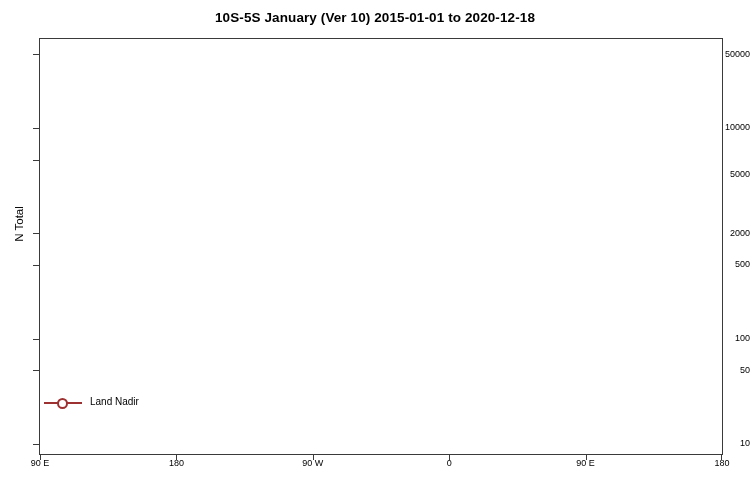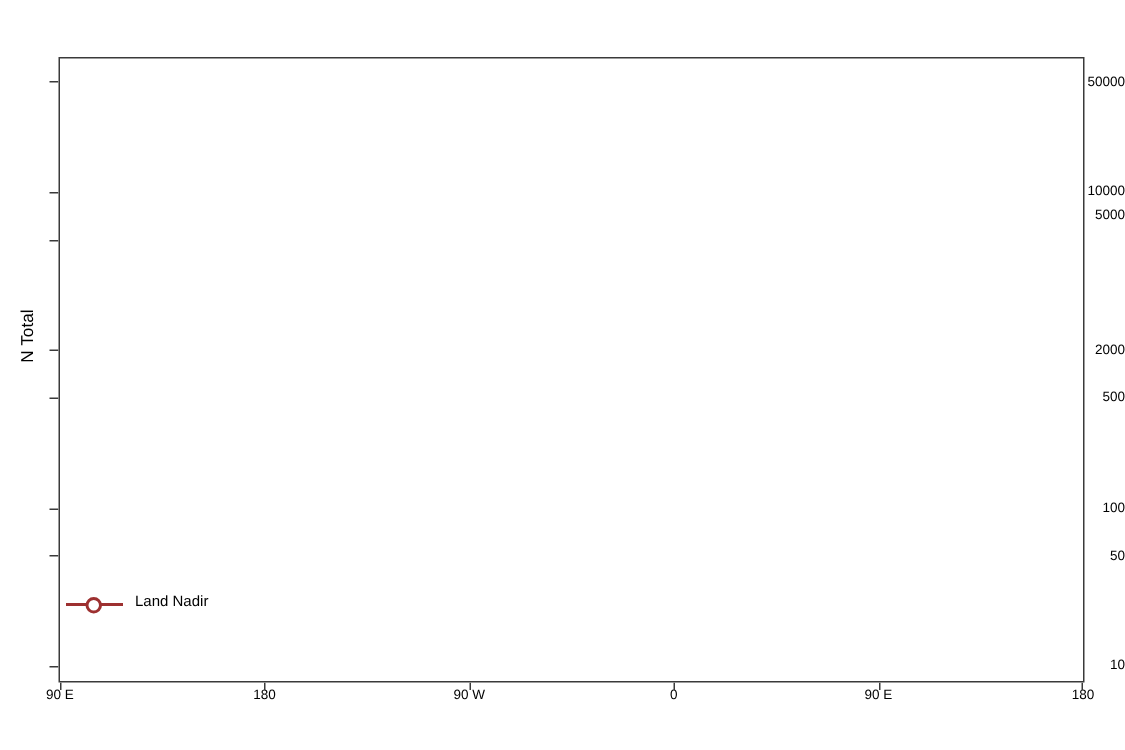--- a/index.html
+++ b/index.html
@@ -52,35 +52,36 @@
   .leg-text{position:absolute;left:46px;top:-0.5px;font-size:10px;white-space:nowrap;}
   .leg-line.nadir{background:#9d3030;} .leg-dot.nadir{border:2.6px solid #9d3030;}
   .leg-line.glint{background:#f41010;} .leg-dot.glint{border:2.6px solid #f41010;}
   .leg-line.ocean{background:#0d0dd8;} .leg-dot.ocean{border:2.6px solid #0d0dd8;}
 </style>
 </head>
 <body>
 
 <div id="root">
 
+  <div id="plot-title">10S-5S January (Ver 10)   2015-01-01 to 2020-12-18</div>
 
   <div id="y-axis-title">N Total</div>
 
   <div id="ytick-layer">
       <div class="ytick-label" style="top: 439.298px;">10</div>
       <div class="ytick-mark" style="top: 443.798px;"></div>
       <div class="ytick-label" style="top: 365.713px;">50</div>
       <div class="ytick-mark" style="top: 370.213px;"></div>
       <div class="ytick-label" style="top: 334.021px;">100</div>
       <div class="ytick-mark" style="top: 338.521px;"></div>
       <div class="ytick-label" style="top: 260.436px;">500</div>
       <div class="ytick-mark" style="top: 264.936px;"></div>
       <div class="ytick-label" style="top: 228.745px;">2000</div>
       <div class="ytick-mark" style="top: 233.245px;"></div>
-      <div class="ytick-label" style="top: 139px;">5000</div>
+      <div class="ytick-label" style="top: 170px;">5000</div>
       <div class="ytick-mark" style="top: 159.66px;"></div>
       <div class="ytick-label" style="top: 123.469px;">10000</div>
       <div class="ytick-mark" style="top: 127.969px;"></div>
       <div class="ytick-label" style="top: 49.8838px;">50000</div>
       <div class="ytick-mark" style="top: 54.3838px;"></div>
     </div>
   <div id="xtick-layer">
       <div class="xtick-label" style="left: 10px;">90 E</div>
       <div class="xtick-mark" style="left: 40px;"></div>
       <div class="xtick-label" style="left: 146.4px;">180</div>

